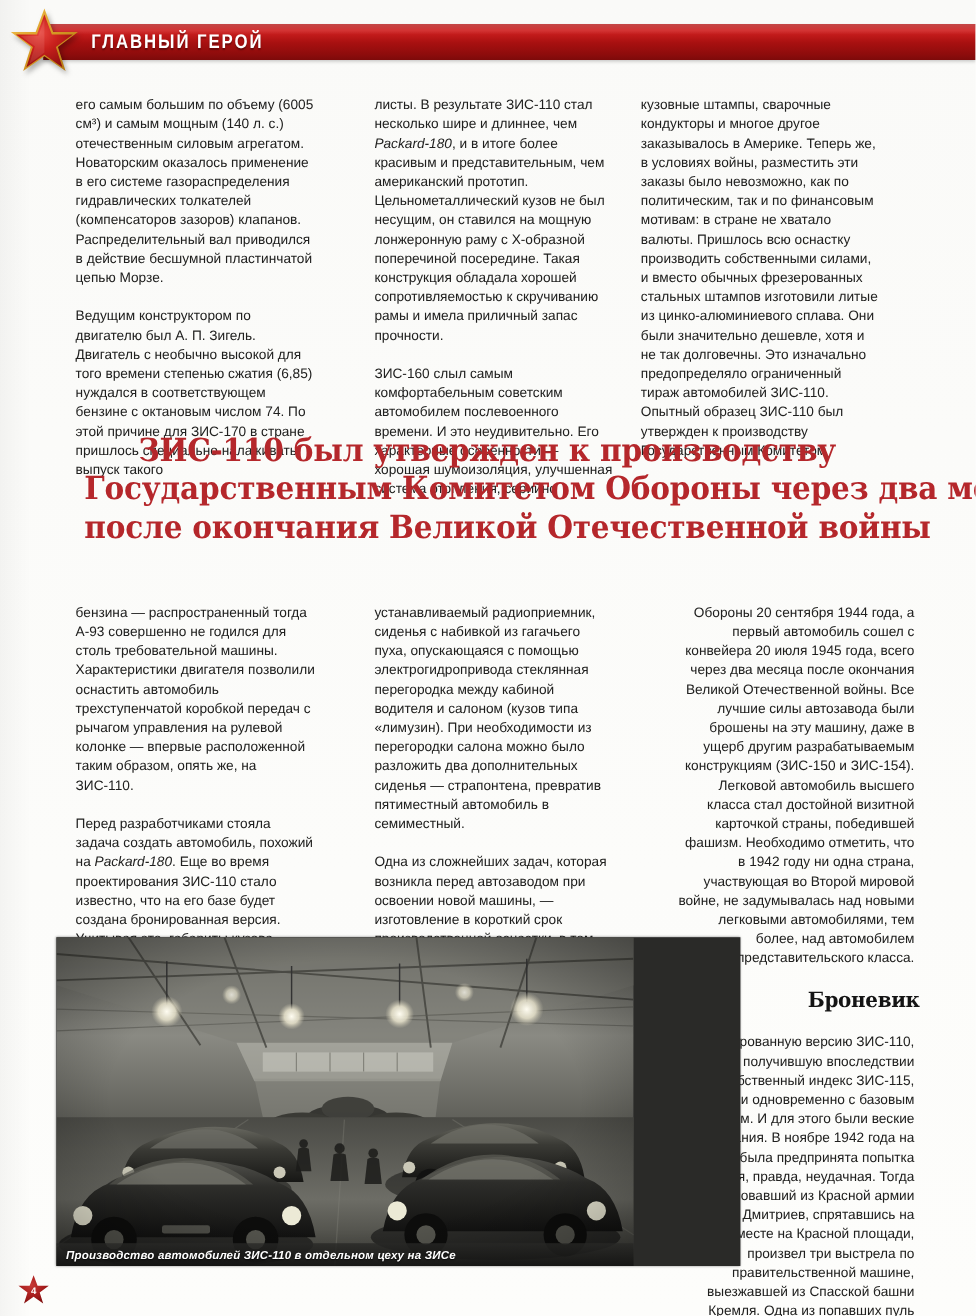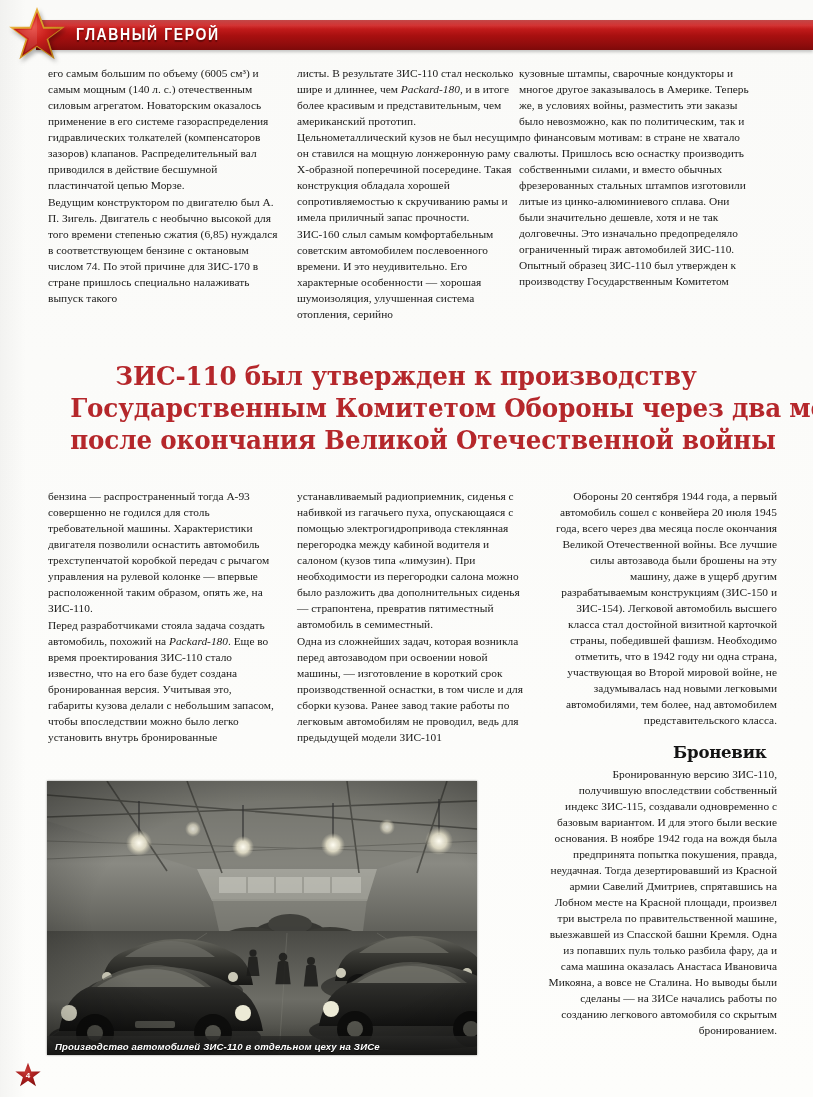--- a/index.html
+++ b/index.html
@@ -80,21 +80,21 @@
   .col {
     position: absolute;
     width: 232px;
     font-family: "Liberation Sans", sans-serif;
     font-size: 11.4px;
     line-height: 16.0px;
     color: #20201f;
     text-align: left;
     hyphens: manual;
   }
-  .col p { margin: 1px; font-family: Liberation Serif, serif; }
+  .col p { margin: 16px; }
   .col i { font-style: italic; }
 
   .top-col-1 { left: 47px;  top: 64px; }
   .top-col-2 { left: 296px; top: 64px; }
   .top-col-3 { left: 518px; top: 64px; }
 
   .bot-col-1 { left: 47px;  top: 487px; }
   .bot-col-2 { left: 296px; top: 487px; }
   .bot-col-3 { left: 546px; top: 487px; text-align: right; }
 
@@ -128,21 +128,21 @@
     letter-spacing: -0.3px;
     transform: scaleX(0.95);
     transform-origin: left center;
   }
 
   
   .photo {
     position: absolute;
     left: 47px;
     top: 781px;
-    width: 430px;
+    width: 570px;
     height: 274px;
     overflow: hidden;
     background: #2a2a28;
     box-shadow: 0 0 2px rgba(0,0,0,0.45);
   }
   .photo svg { display: block; }
   .photo-caption-bar {
     position: absolute;
     left: 0;
     bottom: 0;

